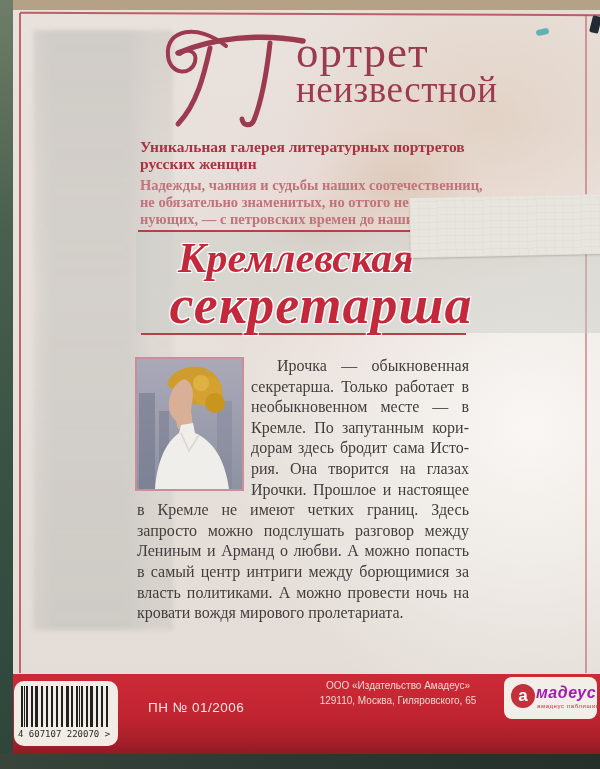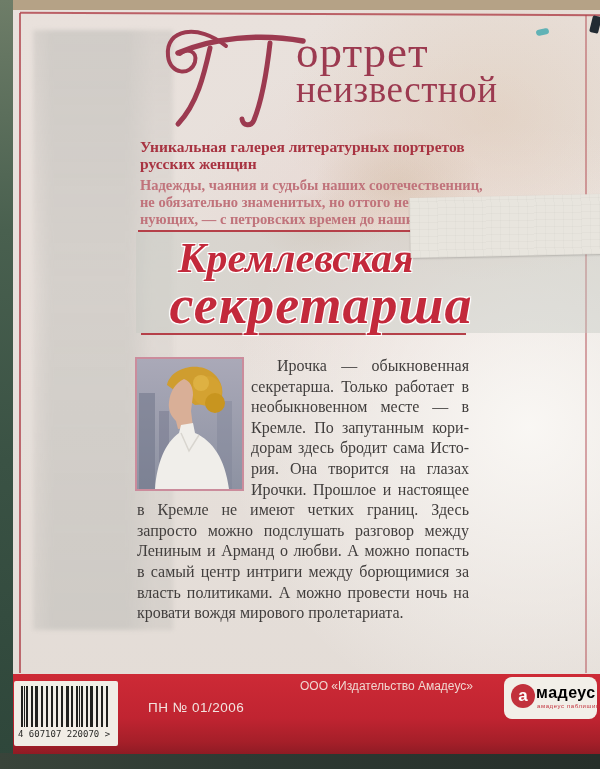--- a/index.html
+++ b/index.html
@@ -66,36 +66,36 @@
   .portrait{position:absolute;left:135px;top:357px;width:105px;height:130px;border:2px solid #cb8c9c;background:#989aa8;}
   .anno{position:absolute;left:137px;top:356px;width:332px;font-size:16px;line-height:20.6px;color:#413e3d;}
   .anno .ln{text-align:justify;text-align-last:justify;}
   .anno .beside{margin-left:114px;}
   .anno .first{padding-left:26px;}
   .anno .last{text-align-last:left;}
 
   
   .redband{position:absolute;left:13px;top:674px;width:587px;height:80px;z-index:4;
     background:linear-gradient(180deg,#cd2a36 0%,#c02431 55%,#a51f29 85%,#8f1b24 100%);}
-  .barcode-box{position:absolute;left:1px;top:7px;width:104px;height:65px;background:#f1ede6;border-radius:2px;}
+  .barcode-box{position:absolute;left:1px;top:7px;width:104px;height:65px;background:#f1ede6;border-radius:10px;}
   .bars{position:absolute;left:7px;top:5px;width:90px;height:41px;
     background:
       repeating-linear-gradient(90deg,#20201e 0 2px, rgba(0,0,0,0) 2px 5px),
       repeating-linear-gradient(90deg, rgba(0,0,0,0) 0 3px, #20201e 3px 4px, rgba(0,0,0,0) 4px 11px);}
   .barcode-num{position:absolute;left:4px;top:48px;width:98px;font-family:"DejaVu Sans Mono",monospace;
     font-size:9px;color:#2a2a28;letter-spacing:0;white-space:nowrap;}
   .issue{position:absolute;left:135px;top:9px;font-family:"Liberation Sans",sans-serif;
     font-size:13.5px;color:#f3e4e0;letter-spacing:.5px;margin-top:17px;}
-  .pub{position:absolute;left:287px;top:5px;width:196px;text-align:left;font-family:"Liberation Sans",sans-serif;
-    font-size:12px;line-height:14.5px;color:#f0d6d0;}
+  .pub{position:absolute;left:287px;top:5px;width:196px;text-align:center;font-family:"Liberation Sans",sans-serif;
+    font-size:10px;line-height:14.5px;color:#f0d6d0;}
   .logo-box{position:absolute;left:491px;top:3px;width:93px;height:42px;background:#f2efe8;border-radius:8px;
     font-family:"Liberation Sans",sans-serif;}
   .logo-circle{position:absolute;left:7px;top:7px;width:24px;height:24px;border-radius:50%;background:#c2313c;
     color:#ffffff;font-weight:bold;font-size:17px;line-height:24px;text-align:center;}
-  .logo-name{position:absolute;left:32px;top:7px;font-size:16px;font-weight:600;color:#000000;letter-spacing:.5px;}
+  .logo-name{position:absolute;left:32px;top:7px;font-size:16px;font-weight:600;color:#a21caf;letter-spacing:.5px;font-style:italic;}
   .logo-sub{position:absolute;left:33px;top:26px;font-size:6px;color:#c2313c;letter-spacing:.6px;white-space:nowrap;}
 
   
   .vignette{position:absolute;left:0;top:0;width:600px;height:769px;pointer-events:none;
     background:radial-gradient(120% 110% at 50% 45%, rgba(0,0,0,0) 70%, rgba(40,30,20,.18) 100%);}
 </style>
 </head>
 <body>
 
 <div class="stage">
@@ -179,20 +179,21 @@
   </div>
 
   <div class="redband">
     <div class="barcode-box">
       <div class="bars"></div>
       <div class="barcode-num">4 607107 220070 &gt;</div>
     </div>
     <div class="issue">ПН № 01/2006</div>
     <div class="pub">
       <div>ООО «Издательство Амадеус»</div>
+      <div>129110, Москва, Гиляровского, 65</div>
     </div>
     <div class="logo-box">
       <div class="logo-circle">а</div>
       <div class="logo-name">мадеус</div>
       <div class="logo-sub">амадеус паблишинг</div>
     </div>
   </div>
 
   <div class="page-edge"></div>
   <div class="table-bottom"></div>

